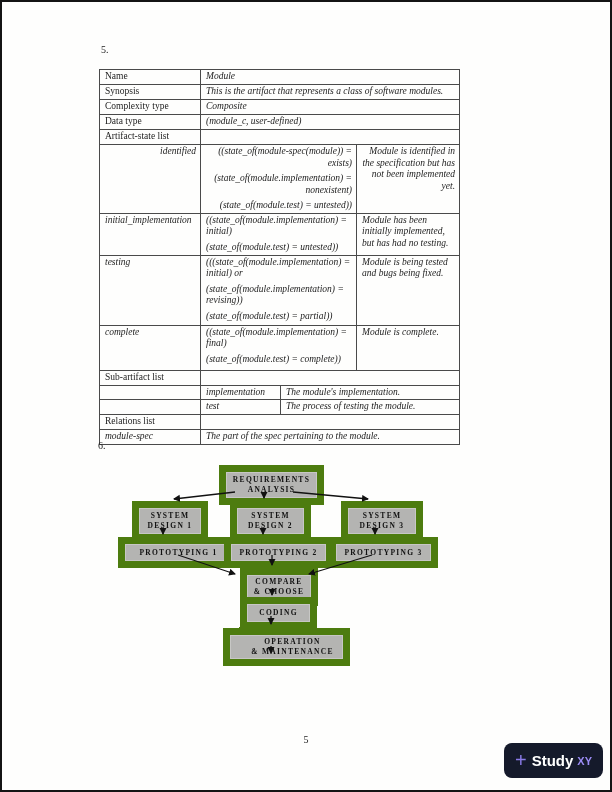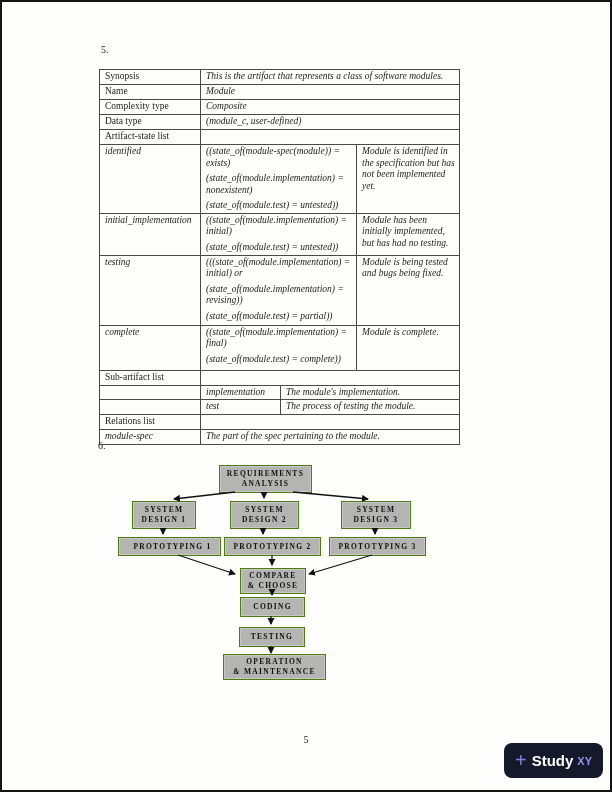--- a/index.html
+++ b/index.html
@@ -22,45 +22,45 @@
     border:1px solid #4a4a4a;vertical-align:top;
     padding:1px 4px 1px 5px;font-size:9.5px;line-height:1.22;
     overflow:hidden;
   }
   .it{font-style:italic;}
   .fcell{font-style:italic;font-size:9px;}
   .fcell .fp{margin:0 0 4px 0;}
   .fcell .fp:last-child{margin-bottom:0;}
   .dcell{font-style:italic;font-size:9px;margin-top:24px;}
   tr.rh15 td{height:12px;}
-  tr.rh58 td{height:55px;}
+  tr.rh58 td{height:55px;text-align:right;}
   tr.rh40 td{height:37px;}
   tr.rh70 td{height:67px;}
   tr.rh45 td{height:42px;}
   tr.rh14 td{height:11px;}
 
   
   .node{
-    position:absolute;background:#b4b4b2;border:1px solid #4d7c0f;
+    position:absolute;background:#b4b4b2;border:7px solid #4d7c0f;
     box-shadow:inset 0 0 0 1px rgba(255,255,255,.25);
     display:flex;flex-direction:column;align-items:center;justify-content:center;
     font-size:7.5px;font-weight:bold;letter-spacing:1.3px;line-height:1.3;
     text-align:center;color:#111;white-space:nowrap;
   }
   #n-req{left:217px;top:463px;width:91px;height:26px;}
   #n-sd1{left:130px;top:499px;width:62px;height:26px;}
   #n-sd2{left:228px;top:499px;width:67px;height:26px;}
   #n-sd3{left:339px;top:499px;width:68px;height:26px;}
   #n-p1{left:116px;top:535px;width:95px;height:17px;padding-left:6px;}
   #n-p2{left:222px;top:535px;width:95px;height:17px;}
   #n-p3{left:327px;top:535px;width:95px;height:17px;}
   #n-cc{left:238px;top:566px;width:64px;height:24px;}
   #n-cod{left:238px;top:595px;width:63px;height:18px;}
   #n-tst{left:237px;top:625px;width:64px;height:18px;}
-  #n-om{left:221px;top:652px;width:101px;height:24px;}
+  #n-om{left:221px;top:626px;width:101px;height:24px;padding-left:12px;}
 
   svg.arrows{position:absolute;left:0;top:0;pointer-events:none;}
 
   
   .pageno{position:absolute;left:0;right:0;top:732px;text-align:center;font-size:10px;}
   .logo{
     position:absolute;left:502px;top:741px;width:99px;height:35px;
     background:#151a2b;border-radius:8px;
     display:flex;align-items:center;justify-content:center;gap:5px;
     font-family:"Liberation Sans", sans-serif;
@@ -78,26 +78,26 @@
 
   <table class="spec">
     <colgroup>
         <col style="width:101px">
         <col style="width:80px">
         <col style="width:76px">
         <col style="width:103px">
       </colgroup>
     <tbody>
         <tr class="rh15">
+      <td>Name</td>
+      <td colspan="3" class="it">Module</td>
+    </tr>
+    <tr class="rh15">
       <td>Synopsis</td>
       <td colspan="3" class="it">This is the artifact that represents a class of software modules.</td>
-    </tr>
-    <tr class="rh15">
-      <td>Name</td>
-      <td colspan="3" class="it">Module</td>
     </tr>
     <tr class="rh15">
       <td>Complexity type</td>
       <td colspan="3" class="it">Composite</td>
     </tr>
     <tr class="rh15">
       <td>Data type</td>
       <td colspan="3" class="it">(module_c, user-defined)</td>
     </tr>
     <tr class="rh15">

